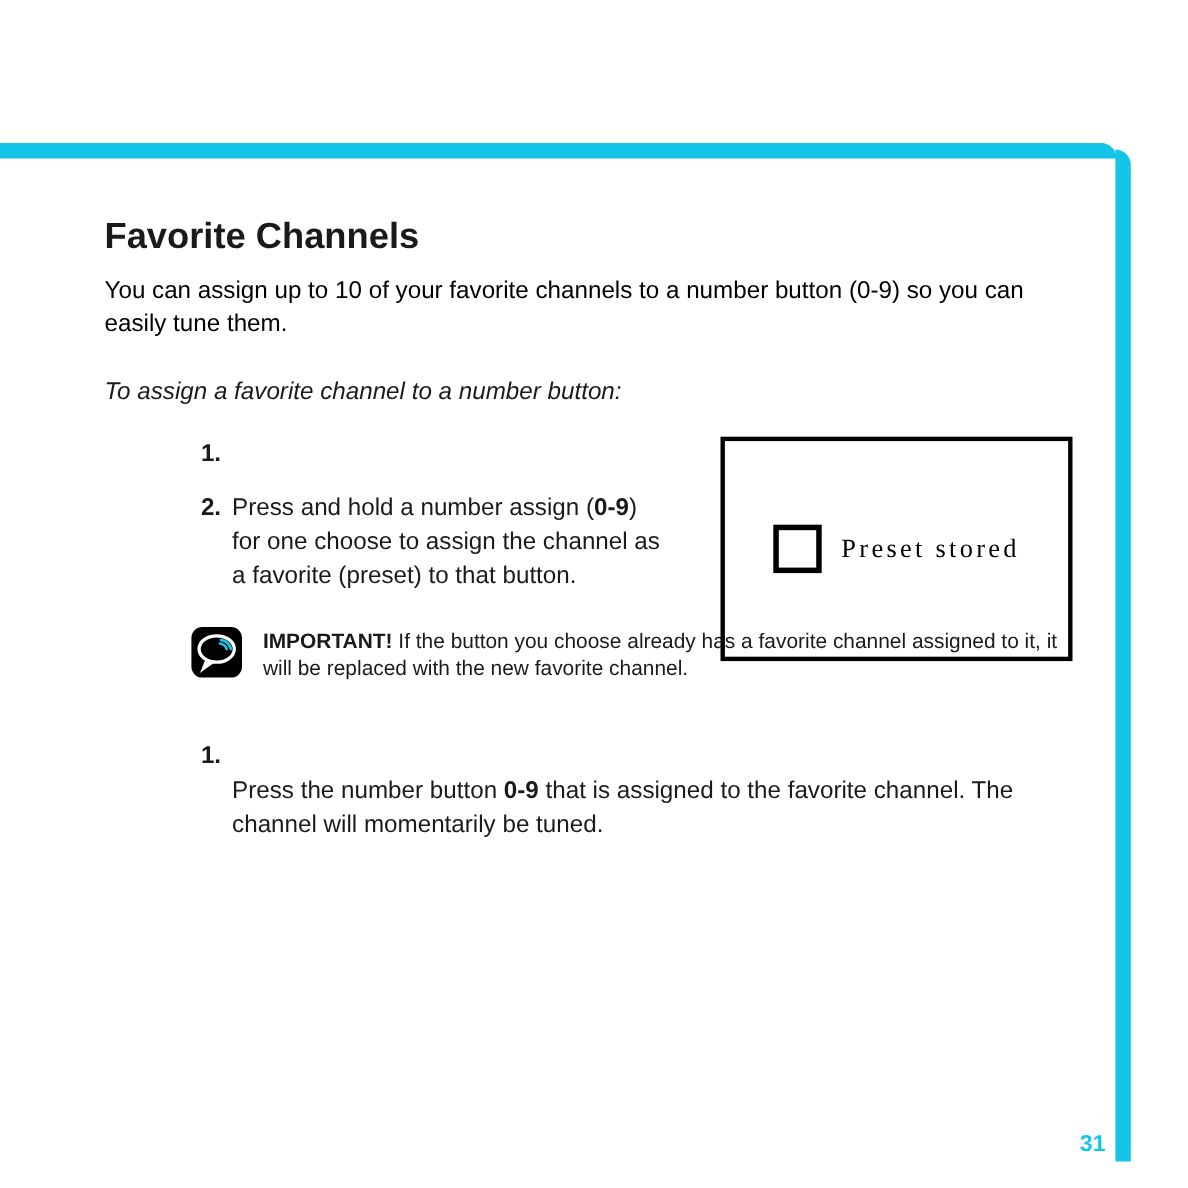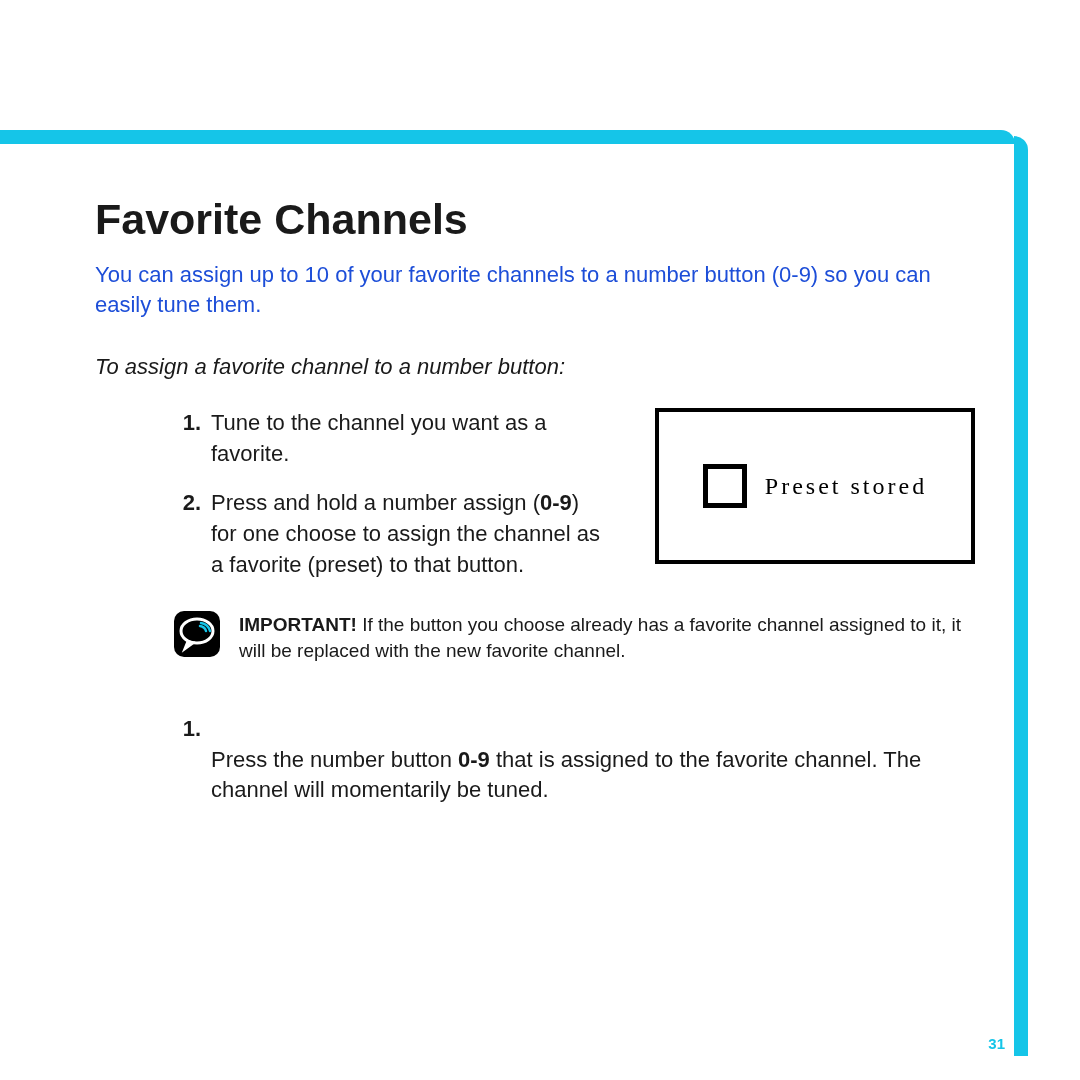--- a/index.html
+++ b/index.html
@@ -34,28 +34,28 @@
       background: #15c5e8;
       border-top-right-radius: 22px;
     }
     .content {
       position: absolute;
       top: 195px;
       left: 95px;
       width: 880px;
     }
     h1 {
-      font-size: 43px;
+      font-size: 33px;
       font-weight: bold;
       color: #1a1a1a;
       margin-bottom: 16px;
     }
     .intro {
       font-size: 22px;
-      color: #1d4ed8;
+      color: #000000;
       line-height: 1.35;
       margin-bottom: 35px;
     }
     .subhead {
       font-size: 22px;
       font-weight: normal;
       font-style: italic;
       color: #1a1a1a;
       margin-bottom: 28px;
     }
@@ -84,21 +84,21 @@
       flex: 1;
     }
     .list-text .bold {
       font-weight: bold;
     }
     .display-box {
       position: absolute;
       top: 0;
       right: 0;
       width: 320px;
-      height: 156px;
+      height: 204px;
       border: 4px solid #000;
       display: flex;
       align-items: center;
       justify-content: center;
       gap: 18px;
     }
     .display-square {
       width: 44px;
       height: 44px;
       border: 5px solid #000;
@@ -134,21 +134,21 @@
       margin-bottom: 0;
     }
     .list-block-wide .list-text {
       width: 700px;
       margin-top: 31px;
     }
     .page-num {
       position: absolute;
       bottom: 28px;
       right: 75px;
-      font-size: 15px;
+      font-size: 21px;
       font-weight: bold;
       color: #15c5e8;
     }
   </style>
 </head>
 <body>
 
 <div class="top-bar"></div>
 <div class="side-bar"></div>
 
@@ -157,21 +157,20 @@
   <h1>Favorite Channels</h1>
 
   <p class="intro">You can assign up to 10 of your favorite channels to a number button (0-9) so you can easily tune them.</p>
 
   <p class="subhead">To assign a favorite channel to a number button:</p>
 
   <div class="list-row">
     <div class="list-block">
       <div class="list-item">
         <div class="list-num">1.</div>
-        <div class="list-text">Tune to the channel you want as a favorite.</div>
       </div>
       <div class="list-item">
         <div class="list-num">2.</div>
         <div class="list-text"><span>Press and hold a number assign (</span><span class="bold">0-9</span><span>) for one choose to assign the channel as a favorite (preset) to that button.</span></div>
       </div>
     </div>
 
     <div class="display-box">
       <div class="display-square"></div>
       <div class="display-text">Preset stored</div>

